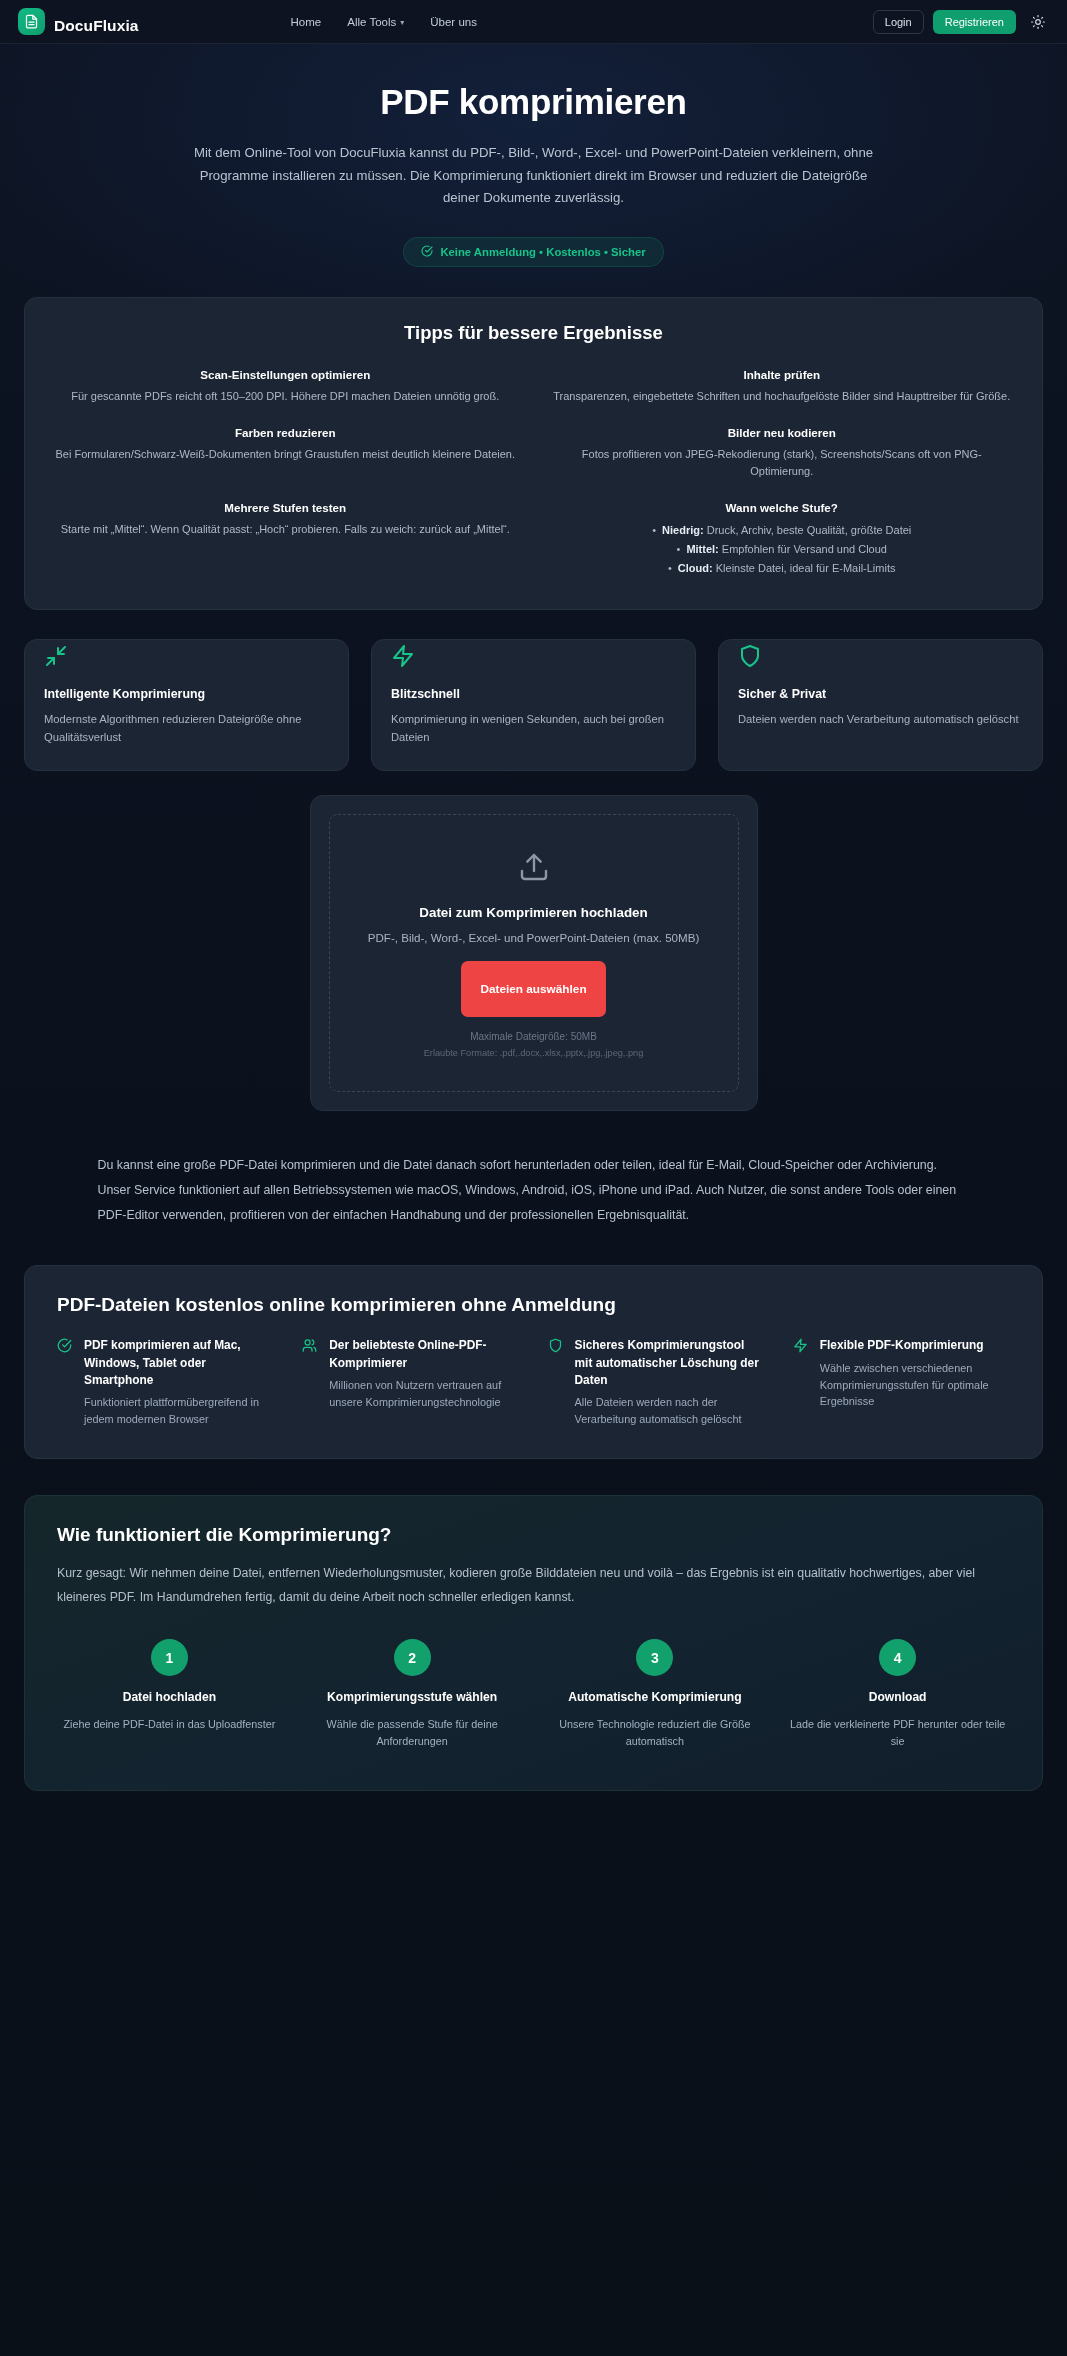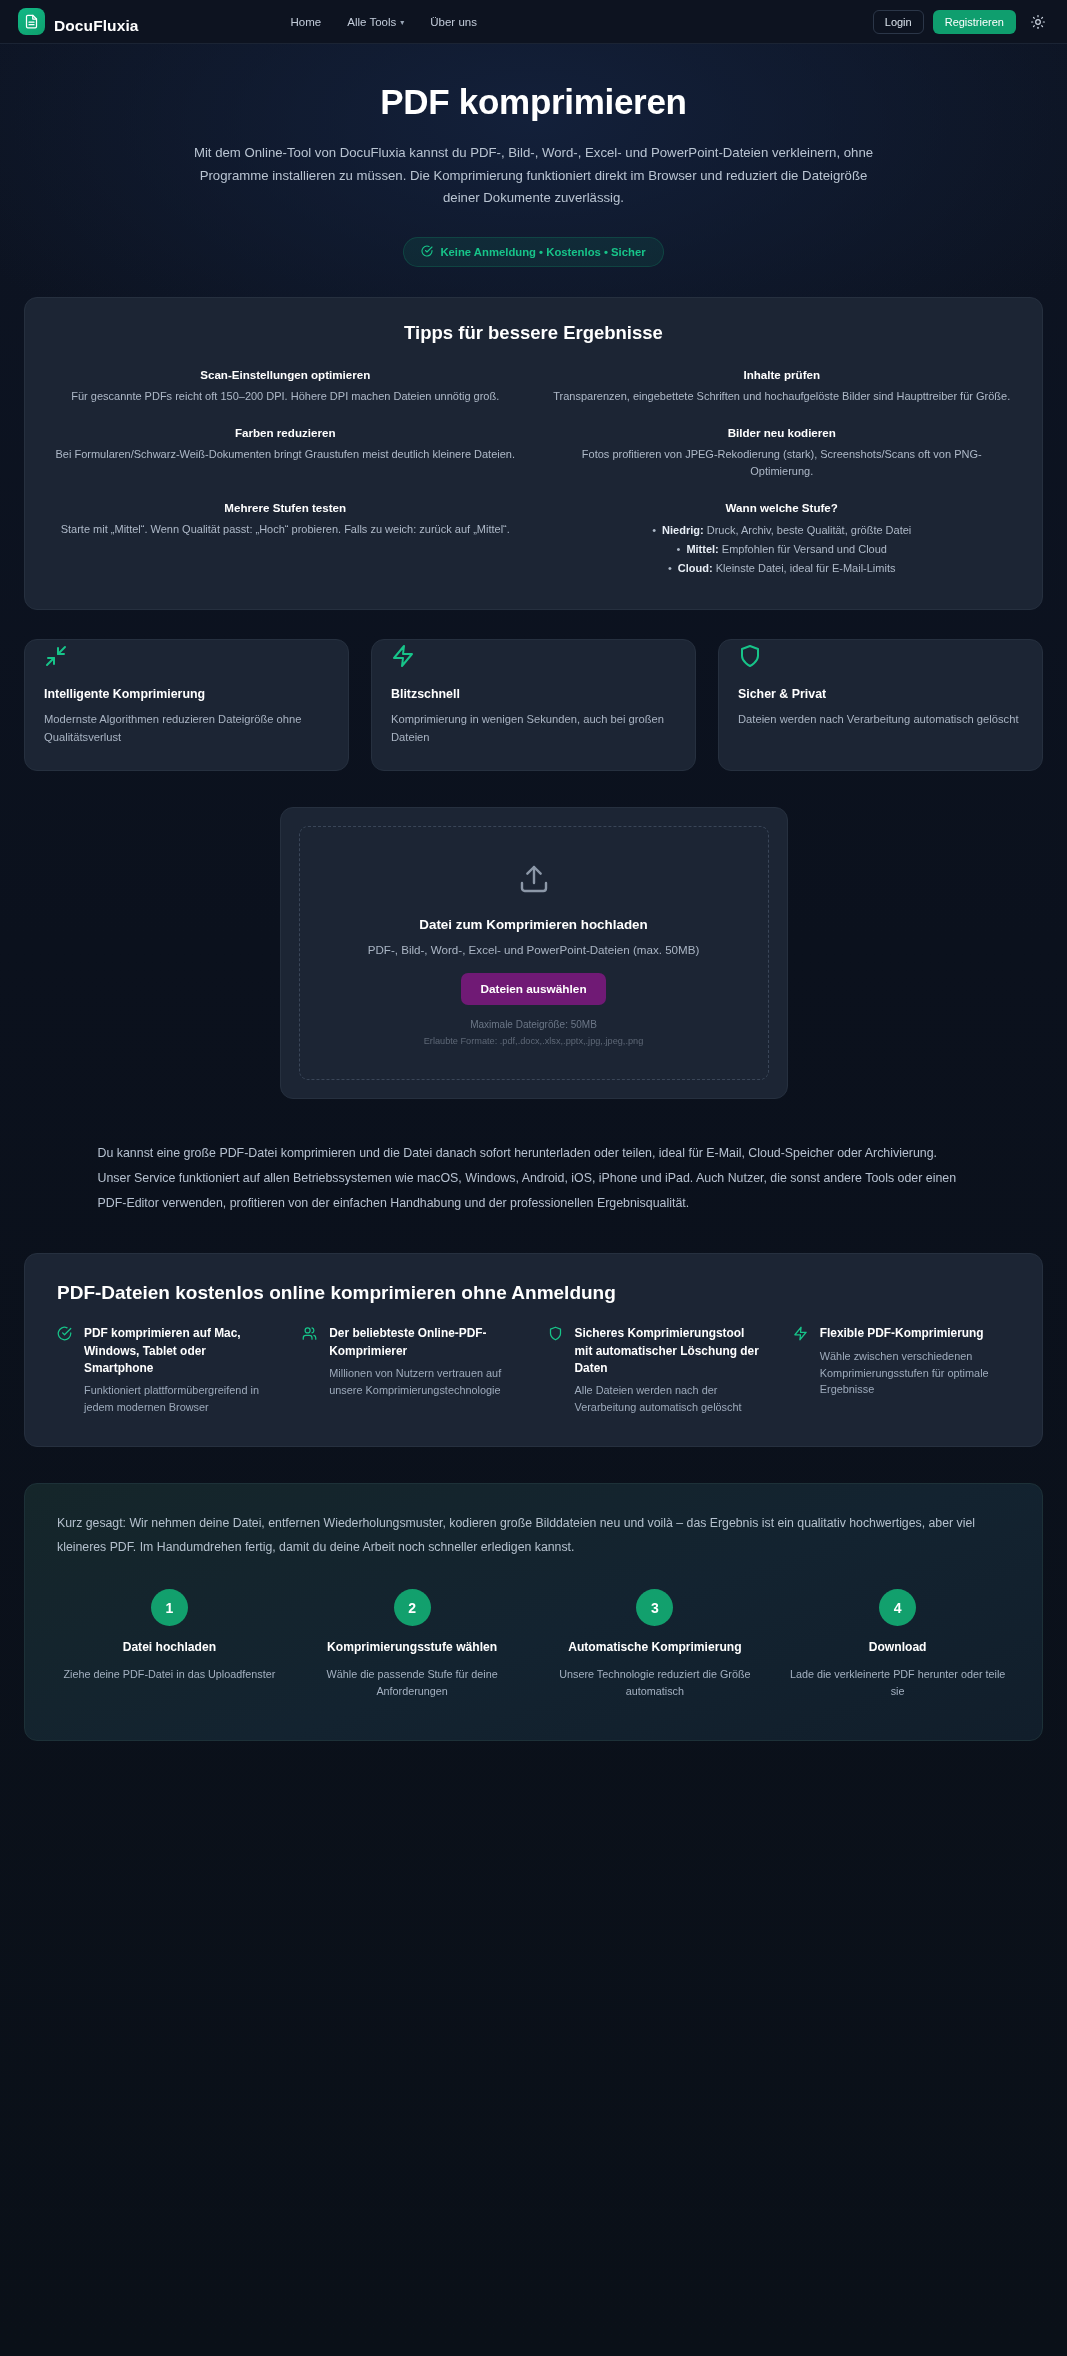--- a/index.html
+++ b/index.html
@@ -175,22 +175,22 @@
     margin-bottom: 9px;
   }
   .feature p {
     font-size: 11.2px;
     line-height: 1.62;
     color: #a9b4c3;
   }
 
   
   .upload-outer {
-    margin: 36px auto 0;
-    width: 508px;
+    margin: 24px auto 0;
+    width: 448px;
     background: #1c2534;
     border: 1px solid #26303f;
     border-radius: 13px;
     padding: 18px;
   }
   .dropzone {
     border: 1px dashed #3a4658;
     border-radius: 9px;
     padding: 36px 24px 33px;
     text-align: center;
@@ -201,25 +201,25 @@
     font-weight: 700;
     color: #ffffff;
     margin-bottom: 11px;
   }
   .dropzone .sub {
     font-size: 11.6px;
     color: #aab5c4;
     margin-bottom: 17px;
   }
   .btn-select {
-    background: #701a75;
+    background: #ef4444;
     color: #fff;
     border: none;
     border-radius: 7px;
-    padding: 9px 19px;
+    padding: 21px 19px;
     font-size: 11.8px;
     font-weight: 600;
     cursor: pointer;
     font-family: inherit;
   }
   .dropzone .meta1 {
     margin-top: 14px;
     font-size: 10px;
     color: #6b7686;
   }
@@ -535,20 +535,21 @@
         <div>
           <h3>Flexible PDF-Komprimierung</h3>
           <p>Wähle zwischen verschiedenen Komprimierungsstufen für optimale Ergebnisse</p>
         </div>
       </div>
 
     </div>
   </div>
 
   <div class="how">
+    <h2>Wie funktioniert die Komprimierung?</h2>
     <p class="intro">Kurz gesagt: Wir nehmen deine Datei, entfernen Wiederholungsmuster, kodieren große Bilddateien neu und voilà – das Ergebnis ist ein qualitativ hochwertiges, aber viel kleineres PDF. Im Handumdrehen fertig, damit du deine Arbeit noch schneller erledigen kannst.</p>
     <div class="steps">
 
       <div class="step">
         <div class="step-num">1</div>
         <h3>Datei hochladen</h3>
         <p>Ziehe deine PDF-Datei in das Uploadfenster</p>
       </div>
 
       <div class="step">

